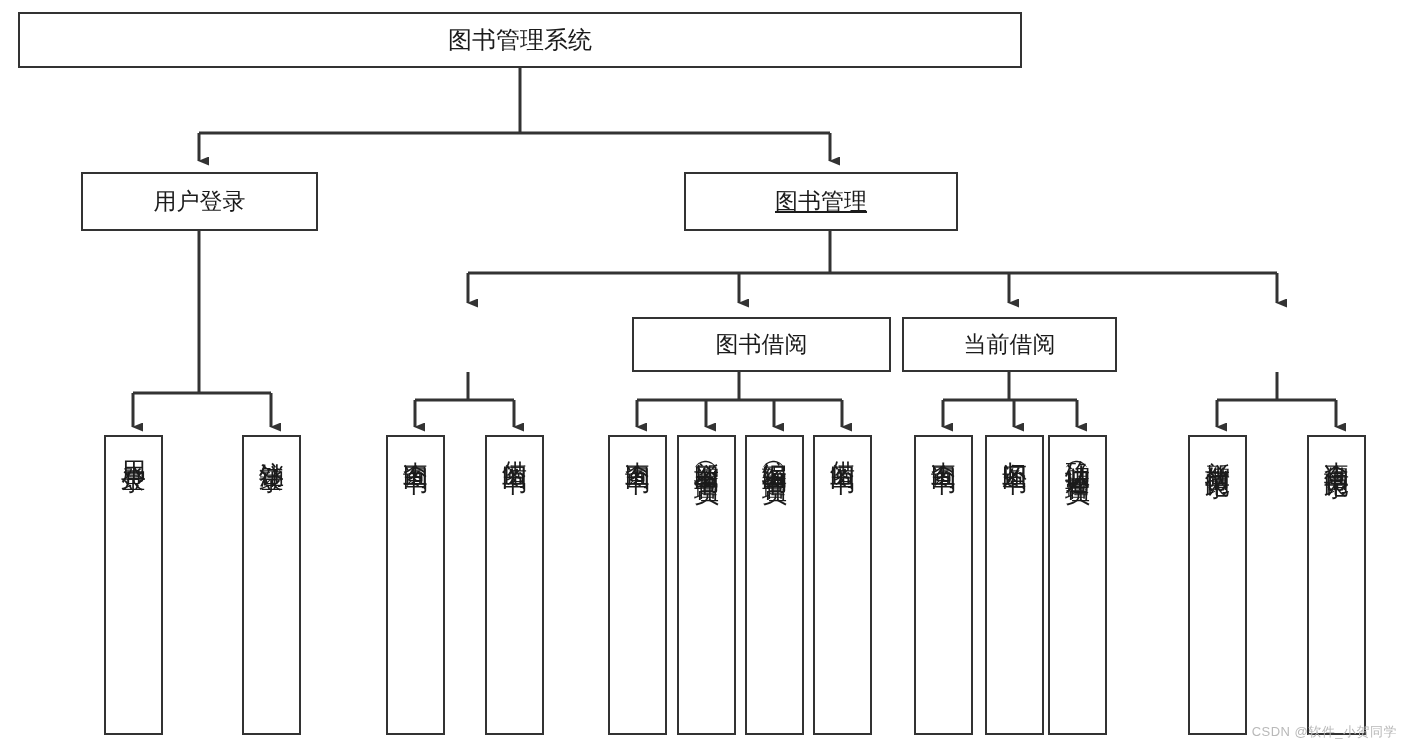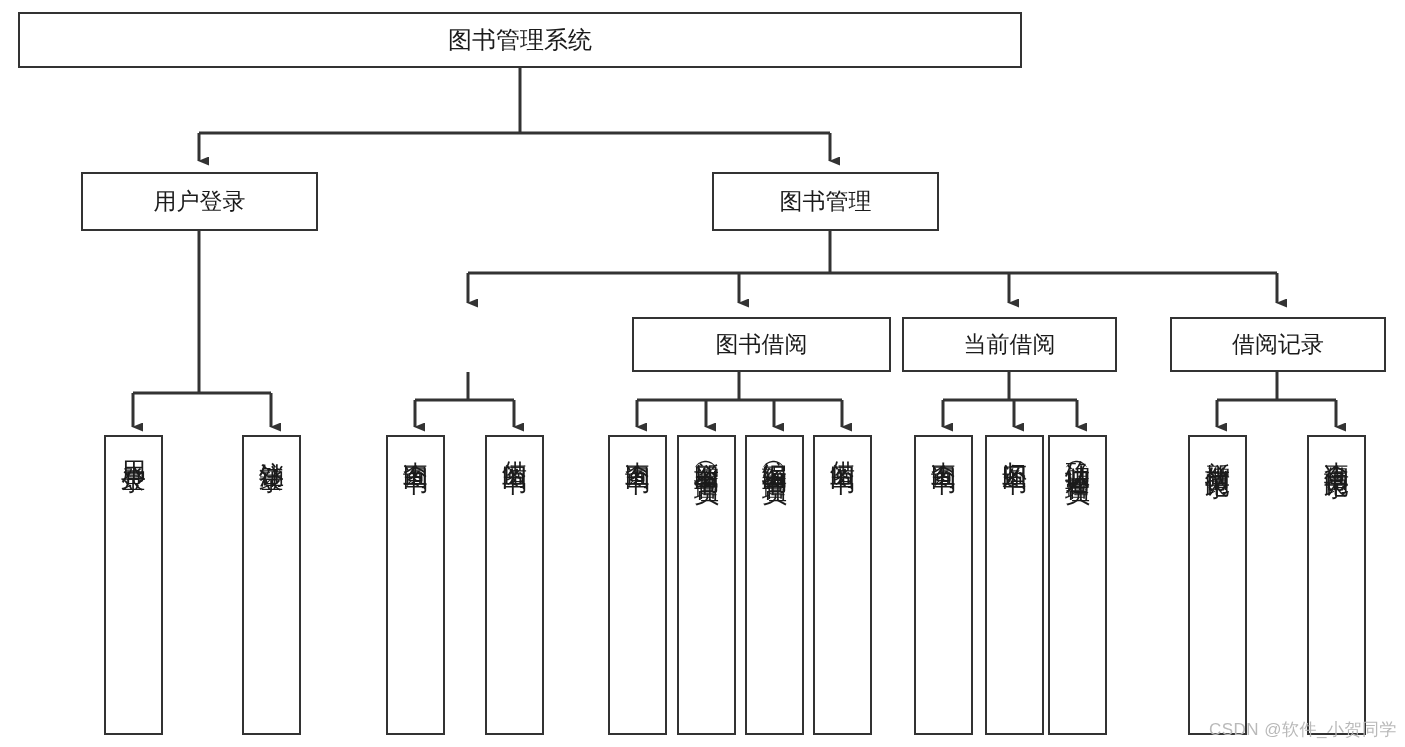--- a/index.html
+++ b/index.html
@@ -55,21 +55,21 @@
     text-orientation: upright;
     font-size: 25px;
     letter-spacing: 3px;
     line-height: 1;
     white-space: nowrap;
   }
   .watermark {
     position: absolute;
     right: 8px;
     bottom: 6px;
-    font-size: 17px;
+    font-size: 13px;
     color: #b9b9b9;
     letter-spacing: 0.5px;
     white-space: nowrap;
   }
 </style>
 </head>
 <body>
 
 <div id="stage">
 
@@ -123,32 +123,29 @@
     </g>
   </svg>
 
   <div class="node root horiz" style="left:18px; top:12px; width:1004px; height:56px;">
     <span class="label">图书管理系统</span>
   </div>
 
   <div class="node horiz" style="left:81px; top:172px; width:237px; height:59px;">
     <span class="label">用户登录</span>
   </div>
-  <div class="node horiz" style="left:712px; top:172px; width:227px; height:59px;">
+  <div class="node horiz" style="left:684px; top:172px; width:274px; height:59px;text-decoration:underline;">
     <span class="label">图书管理</span>
   </div>
 
   <div class="node horiz" style="left:632px; top:317px; width:259px; height:55px;">
     <span class="label">图书借阅</span>
   </div>
   <div class="node horiz" style="left:902px; top:317px; width:215px; height:55px;">
     <span class="label">当前借阅</span>
-  </div>
-  <div class="node horiz" style="left:1170px; top:317px; width:216px; height:55px;">
-    <span class="label">借阅记录</span>
   </div>
 
   <div class="node vert" style="left:104px; top:435px; width:59px; height:300px;">
     <span class="label">用户登录</span>
   </div>
   <div class="node vert" style="left:242px; top:435px; width:59px; height:300px;">
     <span class="label">注销登录</span>
   </div>
 
   <div class="node vert" style="left:386px; top:435px; width:59px; height:300px;">

